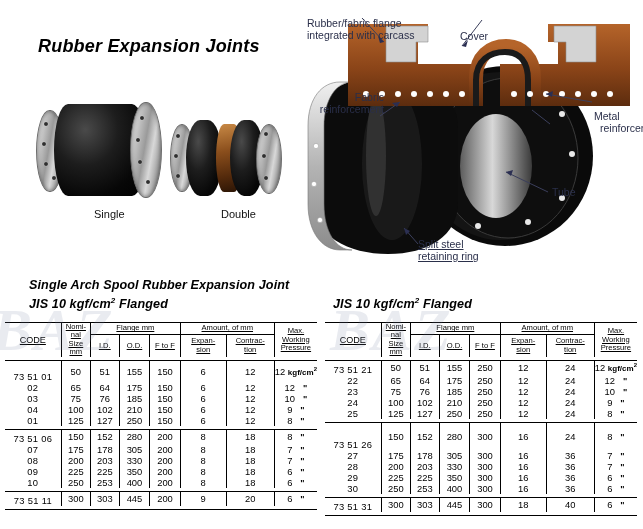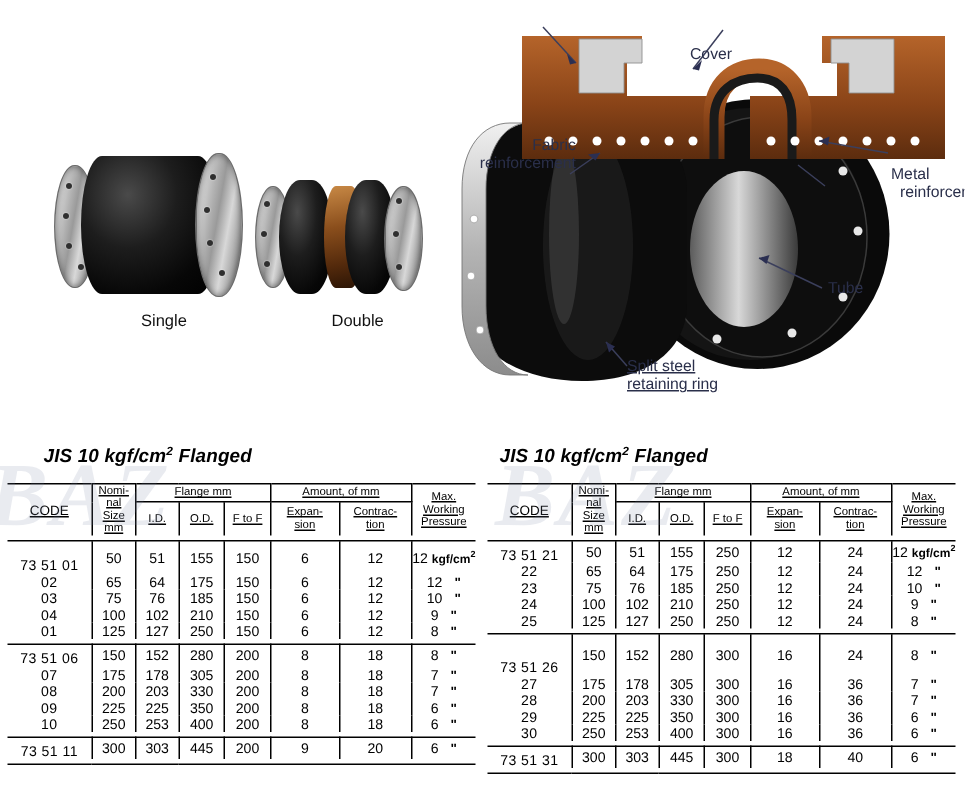--- a/index.html
+++ b/index.html
@@ -106,20 +106,21 @@
 </head>
 <body>
 
 <div class="page">
 
   <div class="watermark">
     <div class="wm-text wm1">BAZ</div>
     <div class="wm-text wm2">BAZ</div>
   </div>
 
+  <div class="main-title">Rubber Expansion Joints</div>
 
   <div class="joint" style="left:34px;top:98px;width:128px;height:100px;">
     <div class="flange" style="left:2px;top:12px;width:26px;height:80px;"></div>
     <div class="bellows" style="left:20px;top:6px;width:92px;height:92px;"></div>
     <div class="flange" style="left:96px;top:4px;width:30px;height:94px;"></div>
     <div class="bolt" style="left:10px;top:24px;"></div>
     <div class="bolt" style="left:8px;top:44px;"></div>
     <div class="bolt" style="left:10px;top:64px;"></div>
     <div class="bolt" style="left:18px;top:78px;"></div>
     <div class="bolt" style="left:106px;top:18px;"></div>
@@ -223,20 +224,24 @@
       <polygon points="100,96 92,97 97,101" fill="#2b2f52"></polygon>
       <line x1="292" y1="96" x2="246" y2="88" stroke="#3b3f5c" stroke-width="1"></line>
       <polygon points="246,88 253,85 252,91" fill="#2b2f52"></polygon>
       <line x1="250" y1="118" x2="232" y2="104" stroke="#3b3f5c" stroke-width="1"></line>
       <line x1="248" y1="186" x2="206" y2="166" stroke="#3b3f5c" stroke-width="1"></line>
       <polygon points="206,166 213,164 211,170" fill="#2b2f52"></polygon>
       <line x1="118" y1="238" x2="104" y2="222" stroke="#3b3f5c" stroke-width="1"></line>
       <polygon points="104,222 110,225 106,229" fill="#2b2f52"></polygon>
     </svg>
 
+    <div class="callout" style="left:7px;top:11px;">
+      <span>Rubber/fabric flange</span><br>
+      <span>integrated with carcass</span>
+    </div>
     <div class="callout" style="left:160px;top:24px;">
       <span>Cover</span>
     </div>
     <div class="callout" style="left:18px;top:85px;text-align:right;width:66px;">
       <span>Fabric</span><br>
       <span>reinforcement</span>
     </div>
     <div class="callout" style="left:250px;top:104px;margin-left:44px;">
       <span>Metal</span><br>
       <span style="padding-left:6px;">reinforcement</span>
@@ -244,21 +249,21 @@
     <div class="callout" style="left:252px;top:180px;">
       <span>Tube</span>
     </div>
     <div class="callout" style="left:118px;top:232px;text-decoration:underline;">
       <span>Split steel</span><br>
       <span>retaining ring</span>
     </div>
   </div>
 
   <div class="sec-title" style="left:29px;top:277px;">
-    <br>
+    <span>Single Arch Spool Rubber Expansion Joint</span><br>
     <span>JIS 10 kgf/cm</span><sup>2</sup><span> Flanged</span>
   </div>
 
   <div class="sec-title" style="left:333px;top:277px;">
     <br>
     <span>JIS 10 kgf/cm</span><sup>2</sup><span> Flanged</span>
   </div>
 
   <table class="tbl" id="tbl0" style="left:5px;top:322px;width:312px;">
       <colgroup>

